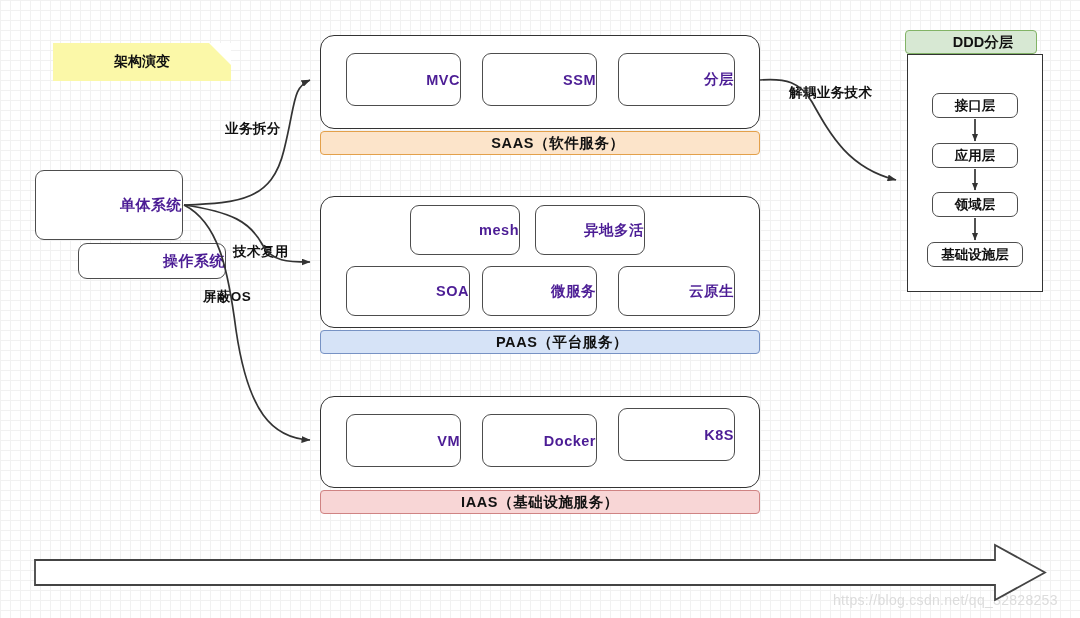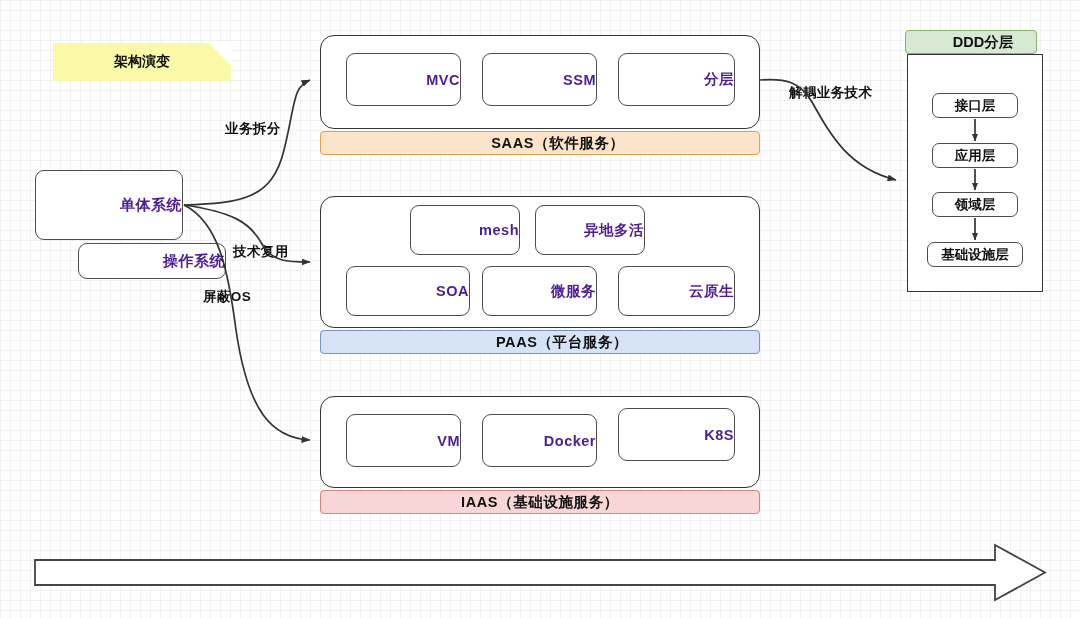--- a/index.html
+++ b/index.html
@@ -228,20 +228,23 @@
     <span>屏蔽OS</span>
   </div>
   <div class="edge-label" style="left:772px; top:84px;margin-left:17px;">
     <span>解耦业务技术</span>
   </div>
 
   <div class="bottom-arrow-label" style="left:398px; top:566px;">
     <span>拆分业务、复用技术、依赖倒置</span>
   </div>
 
+  <div class="watermark" style="left:833px; top:592px;">
+    <span>https://blog.csdn.net/qq_32828253</span>
+  </div>
 
   <svg class="overlay" viewBox="0 0 1080 618">
     <defs>
       <marker id="arrowhead" markerWidth="9" markerHeight="7" refX="8.5" refY="3.5" orient="auto" markerUnits="userSpaceOnUse">
         <polygon points="0 0, 9 3.5, 0 7" fill="#333333"></polygon>
       </marker>
       <marker id="arrowhead-sm" markerWidth="8" markerHeight="6.5" refX="7.5" refY="3.25" orient="auto" markerUnits="userSpaceOnUse">
         <polygon points="0 0, 8 3.25, 0 6.5" fill="#333333"></polygon>
       </marker>
     </defs>

